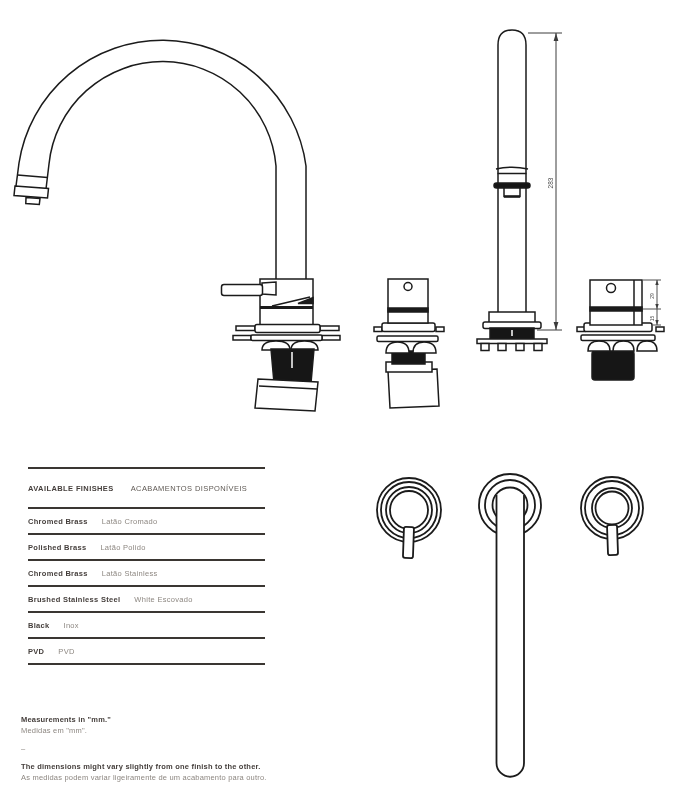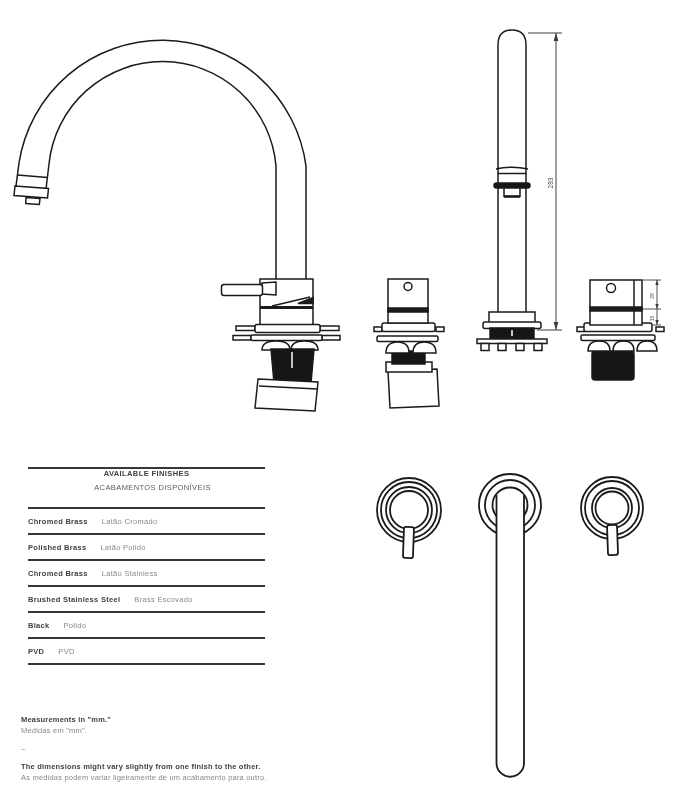--- a/index.html
+++ b/index.html
@@ -2,21 +2,21 @@
 <html><head>
 <meta charset="utf-8">
 <style>
   html,body{margin:0;padding:0;background:#fff;}
   .sheet{position:relative;width:686px;height:800px;background:#fff;overflow:hidden;
          font-family:"Liberation Sans",sans-serif;color:#453f3c;}
   svg{position:absolute;left:0;top:0;}
   
   .finishes{position:absolute;left:28px;top:467px;width:237px;border-top:2px solid #3a3632;}
   .f-header{height:38px;border-bottom:2px solid #3a3632;display:flex;align-items:center;gap:5px;
-            font-size:7.5px;letter-spacing:.4px;flex-direction:column;}
+            font-size:7.5px;letter-spacing:.4px;}
   .f-row{height:24px;border-bottom:2px solid #3a3632;display:flex;align-items:center;gap:14px;
          font-size:7.5px;letter-spacing:.3px;}
   .en{font-weight:bold;color:#443e3b;}
   .pt{color:#8d8781;}
   .f-header .pt{color:#5f5954;margin-left:12px;}
   
   .notes{position:absolute;left:21px;top:714px;font-size:7.5px;line-height:11px;color:#8d8781;
          letter-spacing:.2px;}
   .notes .b{font-weight:bold;color:#443e3b;}
   .notes .dash{margin:7px 0;color:#8d8781;}
@@ -181,25 +181,25 @@
     <div class="f-row">
       <span class="en">Polished Brass</span>
       <span class="pt">Latão Polido</span>
     </div>
     <div class="f-row">
       <span class="en">Chromed Brass</span>
       <span class="pt">Latão Stainless</span>
     </div>
     <div class="f-row">
       <span class="en">Brushed Stainless Steel</span>
-      <span class="pt">Brass Escovado</span>
+      <span class="pt">White Escovado</span>
     </div>
     <div class="f-row">
       <span class="en">Black</span>
-      <span class="pt">Polido</span>
+      <span class="pt">Inox</span>
     </div>
     <div class="f-row">
       <span class="en">PVD</span>
       <span class="pt">PVD</span>
     </div>
   </div>
 
   <div class="notes">
     <div class="b">Measurements in "mm."</div>
     <div>Medidas em "mm".</div>

